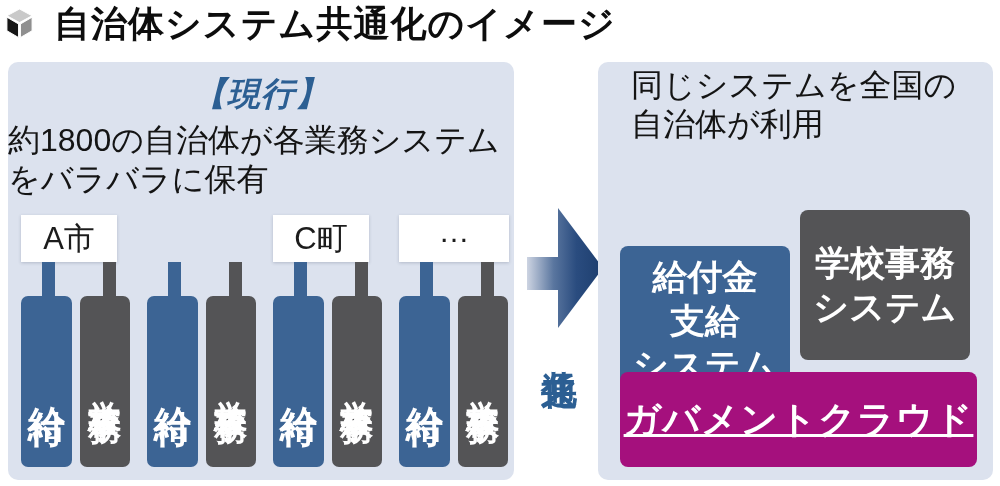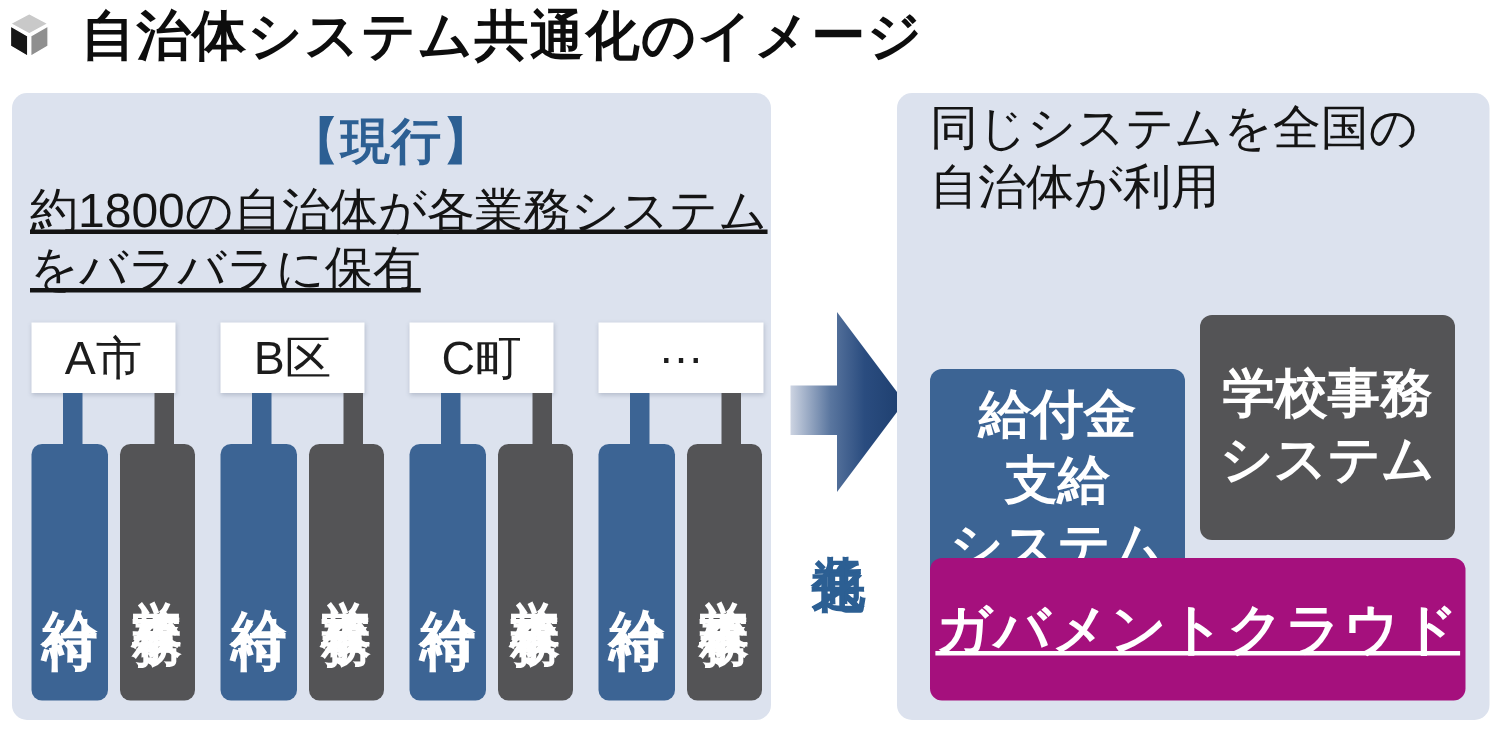--- a/index.html
+++ b/index.html
@@ -13,24 +13,24 @@
 
   
   .title-row{position:absolute;left:5px;top:4px;display:flex;align-items:center;gap:20px;}
   .title-row h1{font-size:36px;font-weight:800;color:#0d0d0d;letter-spacing:1px;line-height:1.1;}
   .cube{width:29px;height:31px;flex:0 0 auto;}
 
   
   .panel{position:absolute;top:62px;height:418px;background:var(--panel-bg);border-radius:10px;}
   .panel-left{left:8px;width:506px;}
   .panel-right{left:598px;width:395px;}
-  .panel-header{text-align:center;margin-top:10px;font-size:33px;font-weight:bold;color:var(--heading-blue);letter-spacing:1px;}
+  .panel-header{text-align:center;margin-top:10px;font-size:33px;font-weight:bold;color:var(--heading-blue);letter-spacing:1px;font-style:italic;}
   .panel-desc{font-size:32px;line-height:39px;color:var(--text);margin-top:4px;}
-  .panel-left .panel-desc{margin-left:12px;width:492px;text-decoration:underline;}
-  .panel-right .panel-desc{margin-left:22px;width:356px;}
+  .panel-left .panel-desc{width:492px;}
+  .panel-right .panel-desc{margin-left:33px;width:356px;}
 
   
   .groups{position:absolute;left:13px;top:153px;width:486px;height:252px;display:flex;justify-content:space-between;}
   .group{position:relative;width:108px;height:252px;text-decoration:underline;}
   .muni-label{position:absolute;left:0;top:0;width:96px;height:47px;background:#ffffff;
     display:flex;align-items:center;justify-content:center;font-size:31px;color:#1c1c1c;
     box-shadow:0 1px 3px rgba(60,70,100,.25);}
   .group.last .muni-label{width:110px;}
   .group.last .muni-label span{transform:translateY(-7px);}
   .stem{position:absolute;top:47px;width:13px;height:35px;}
@@ -86,23 +86,20 @@
           <div class="bar bar-blue">
               <span class="vtext">給付</span>
             </div>
           <div class="bar bar-gray">
               <span class="vtext">学校事務</span>
             </div>
         </div>
       </div>
 
       <div class="group">
-        <div class="muni-label">
-            <span>B区</span>
-          </div>
         <div class="stem stem-blue"></div>
         <div class="stem stem-gray"></div>
         <div class="bars">
           <div class="bar bar-blue">
               <span class="vtext">給付</span>
             </div>
           <div class="bar bar-gray">
               <span class="vtext">学校事務</span>
             </div>
         </div>

